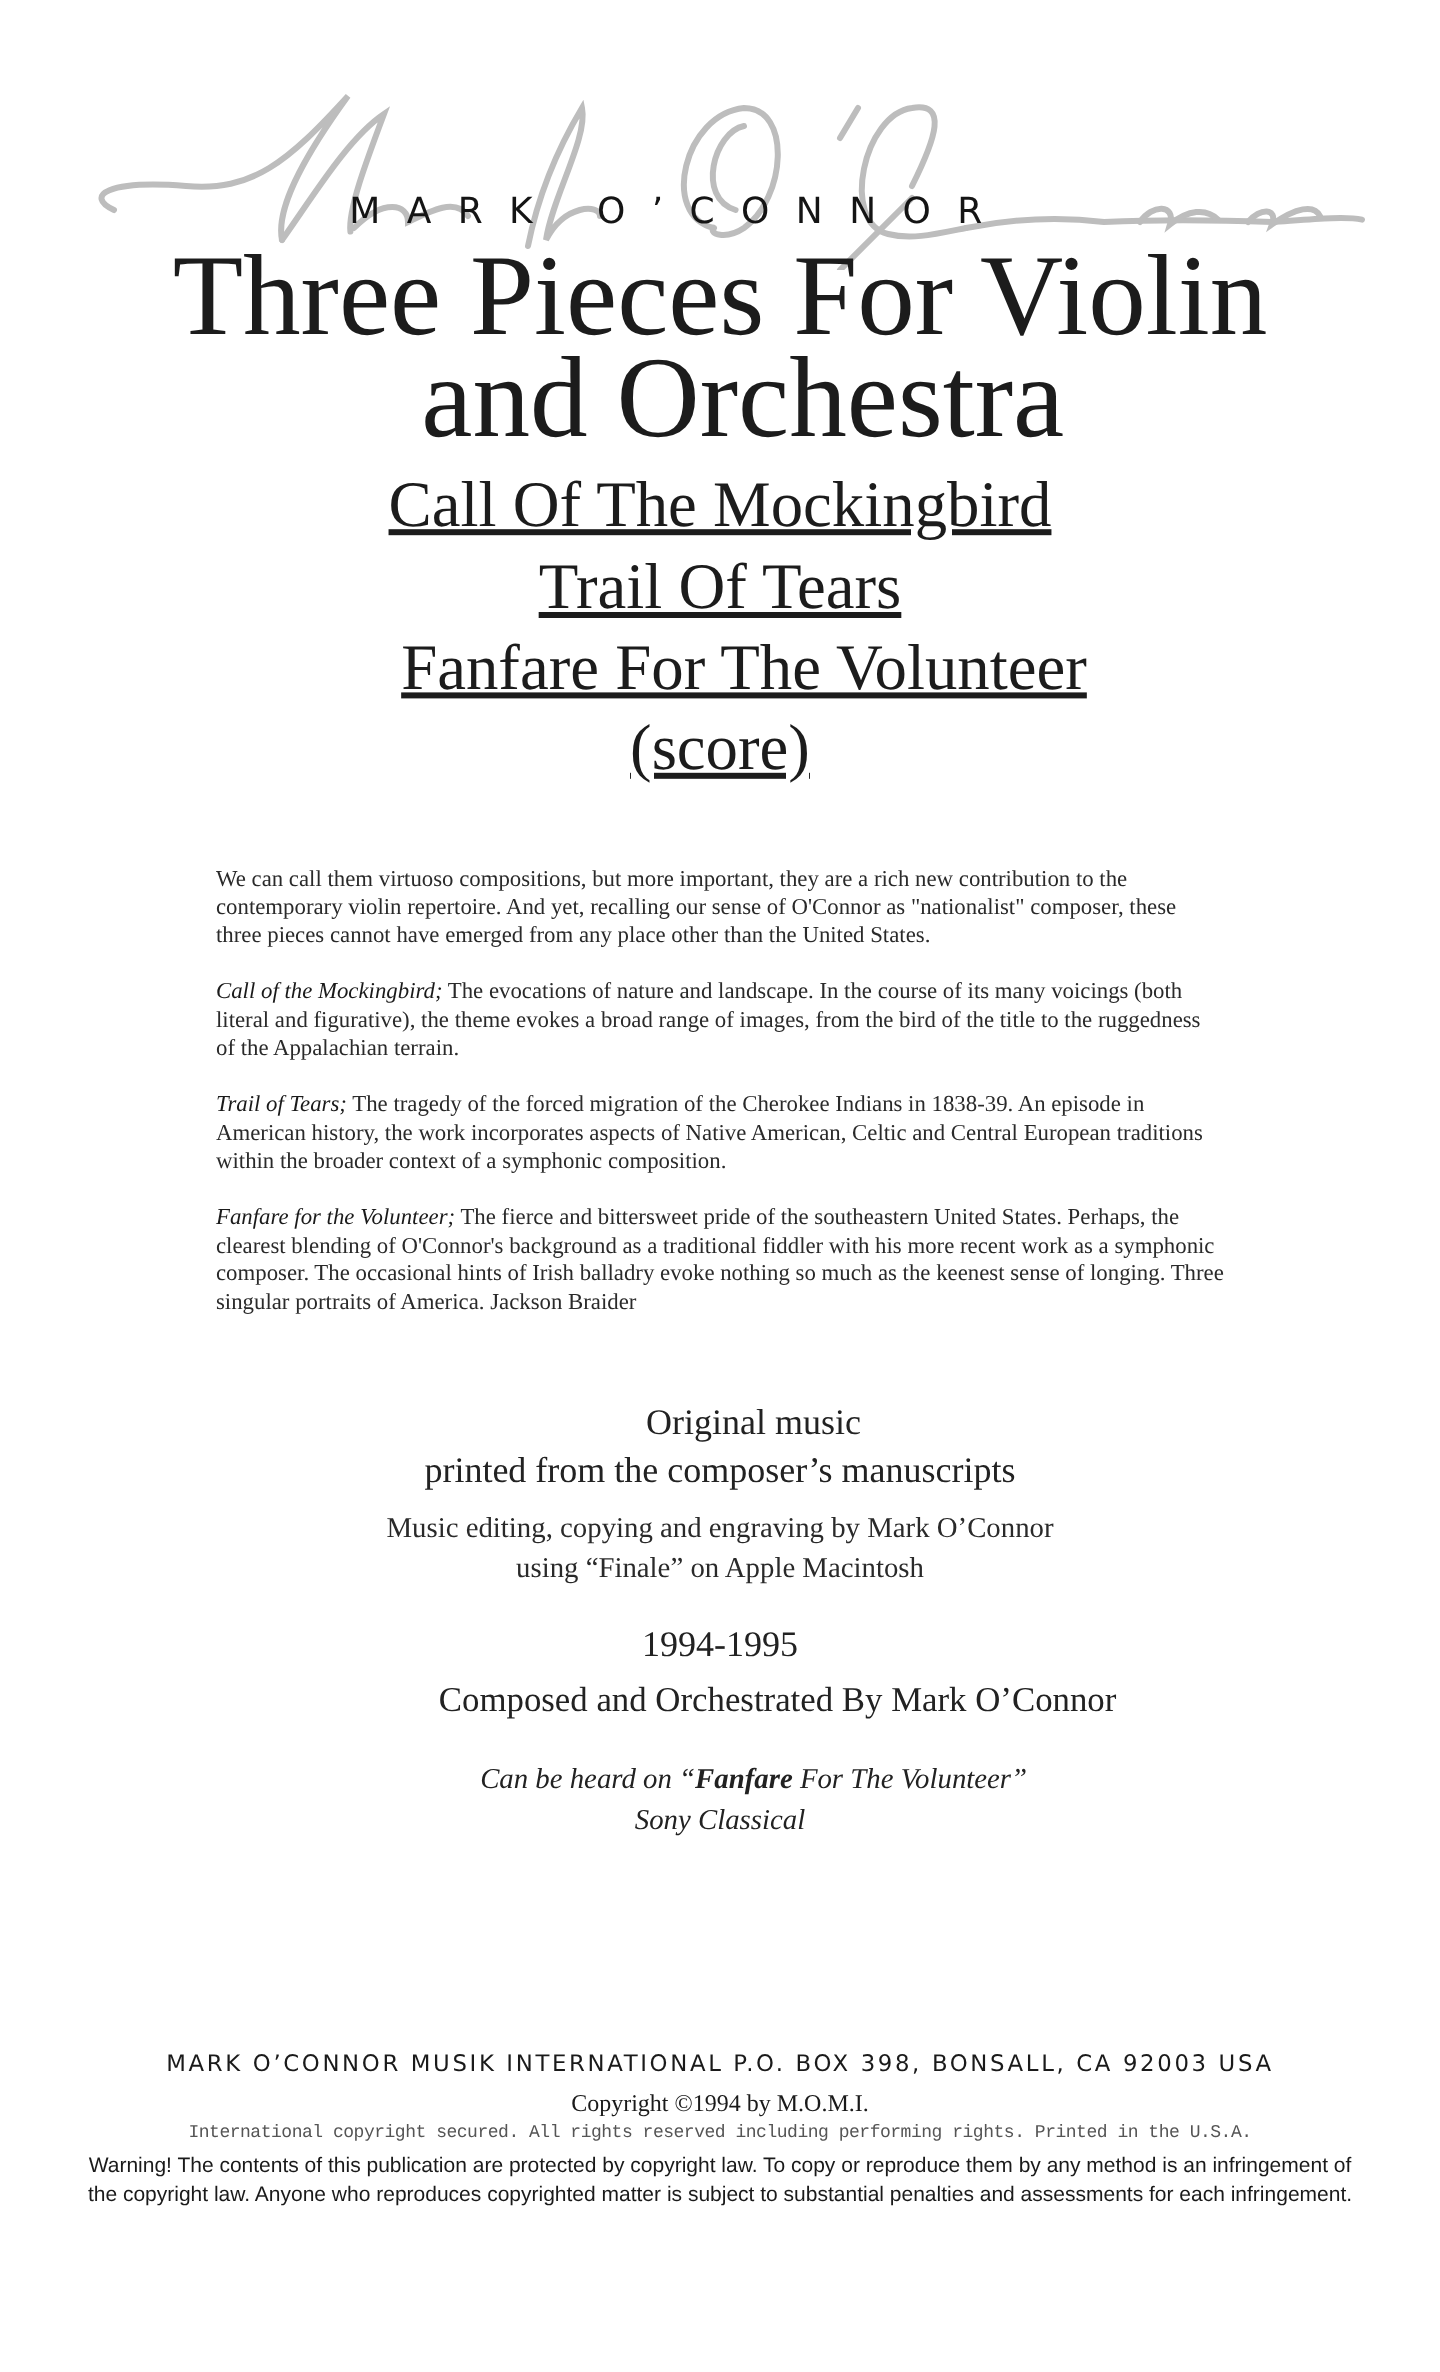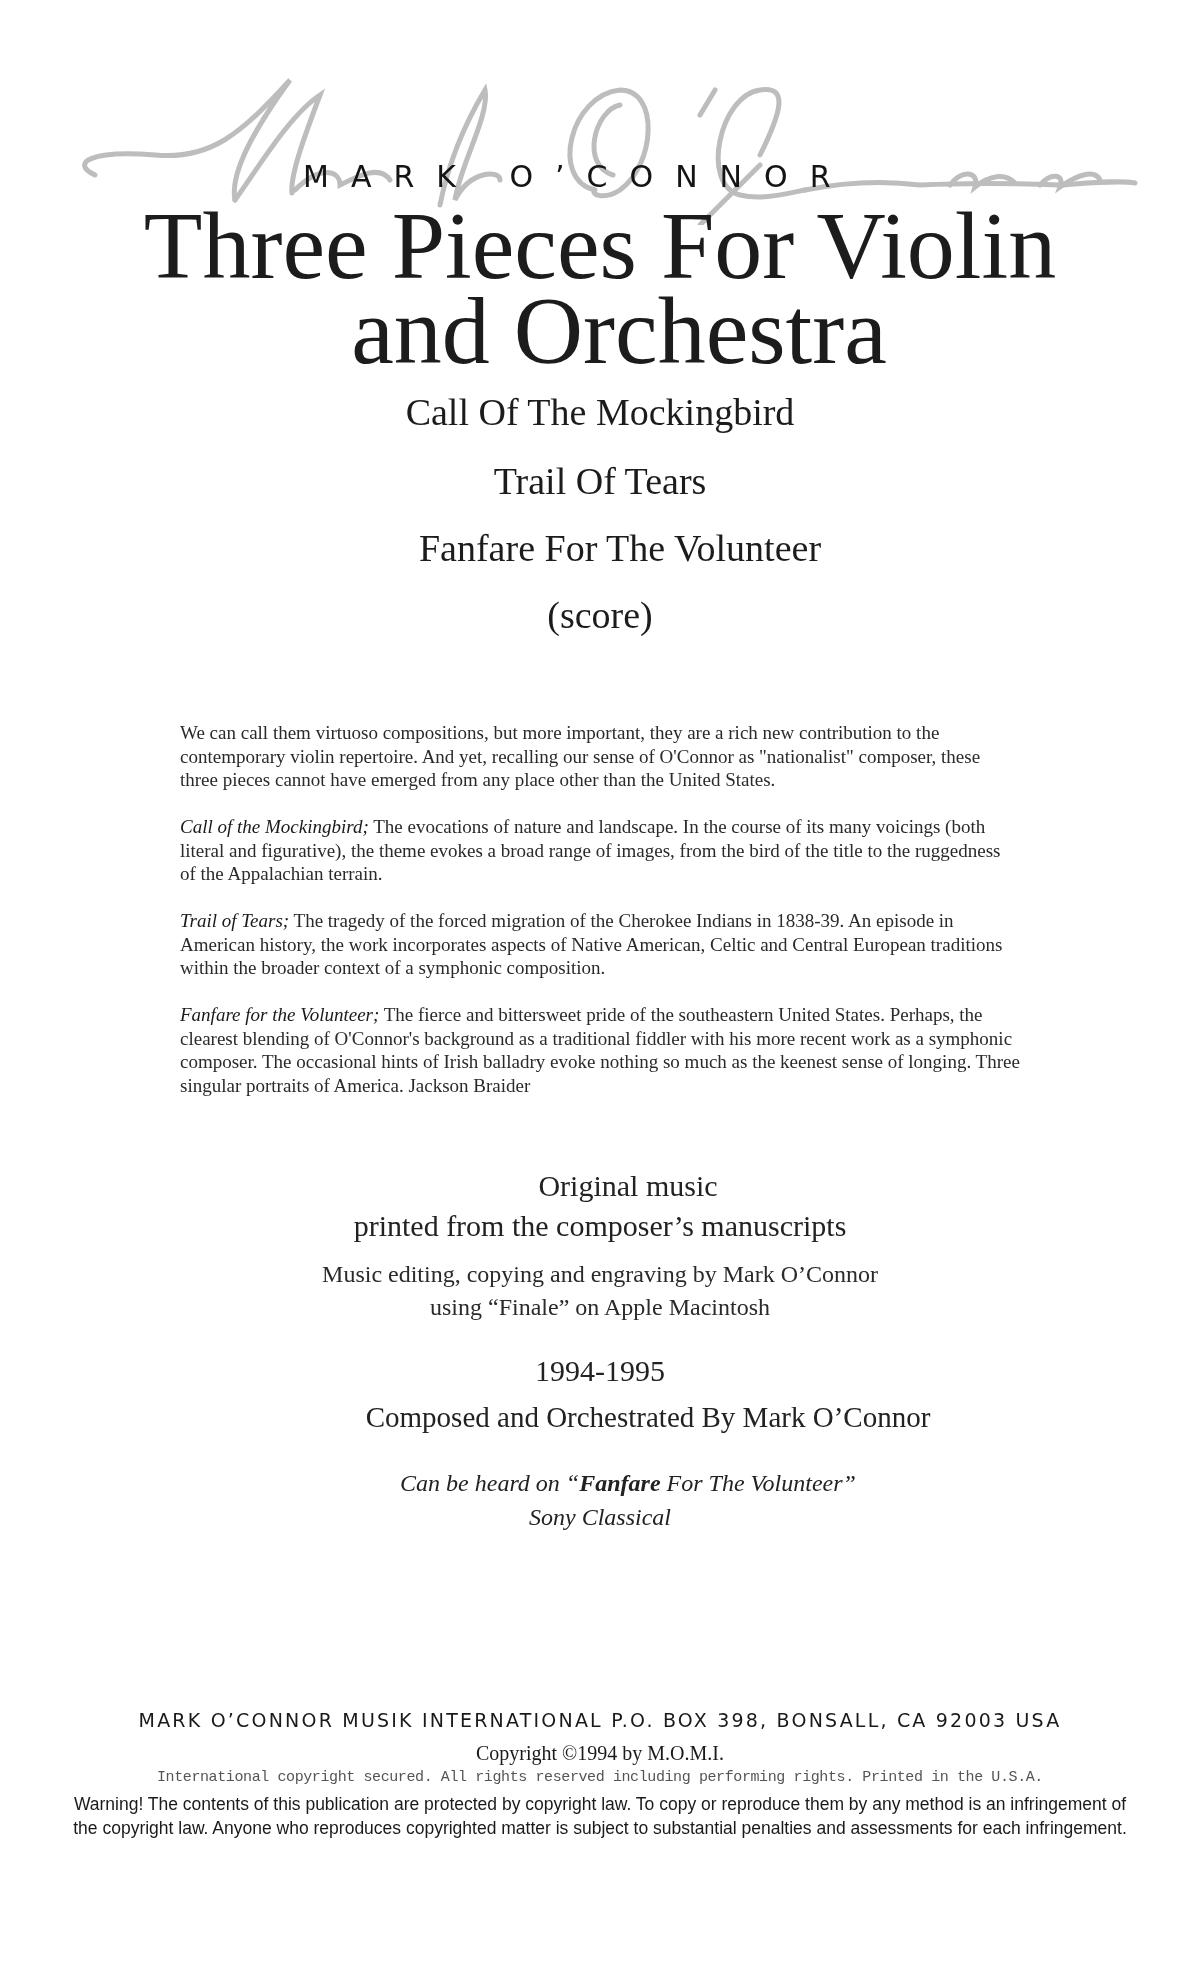--- a/index.html
+++ b/index.html
@@ -27,41 +27,42 @@
     .signature {
       position: absolute;
       left: 60px;
       top: 55px;
       width: 1080px;
       height: 170px;
     }
     .signature svg { width: 100%; height: 100%; }
     .brand-caps {
       position: absolute;
-      left: 303px;
+      left: 291px;
       top: 162px;
       font-family: "DejaVu Sans", sans-serif;
       font-size: 30px;
       letter-spacing: 22px;
       color: #141414;
       white-space: nowrap;
       line-height: 1;
       font-weight: 400;
     }
 
     
     .title {
       font-size: 96px;
       line-height: 1;
       color: #1c1c1c;
     }
     .subtitle {
-      font-size: 38px;
+      font-size: 54px;
       line-height: 1;
       color: #1c1c1c;
+      text-decoration: underline;
     }
 
     
     .para {
       position: absolute;
       left: 180px;
       width: 840px;
       font-size: 19px;
       line-height: 23.5px;
       color: #2a2a2a;

